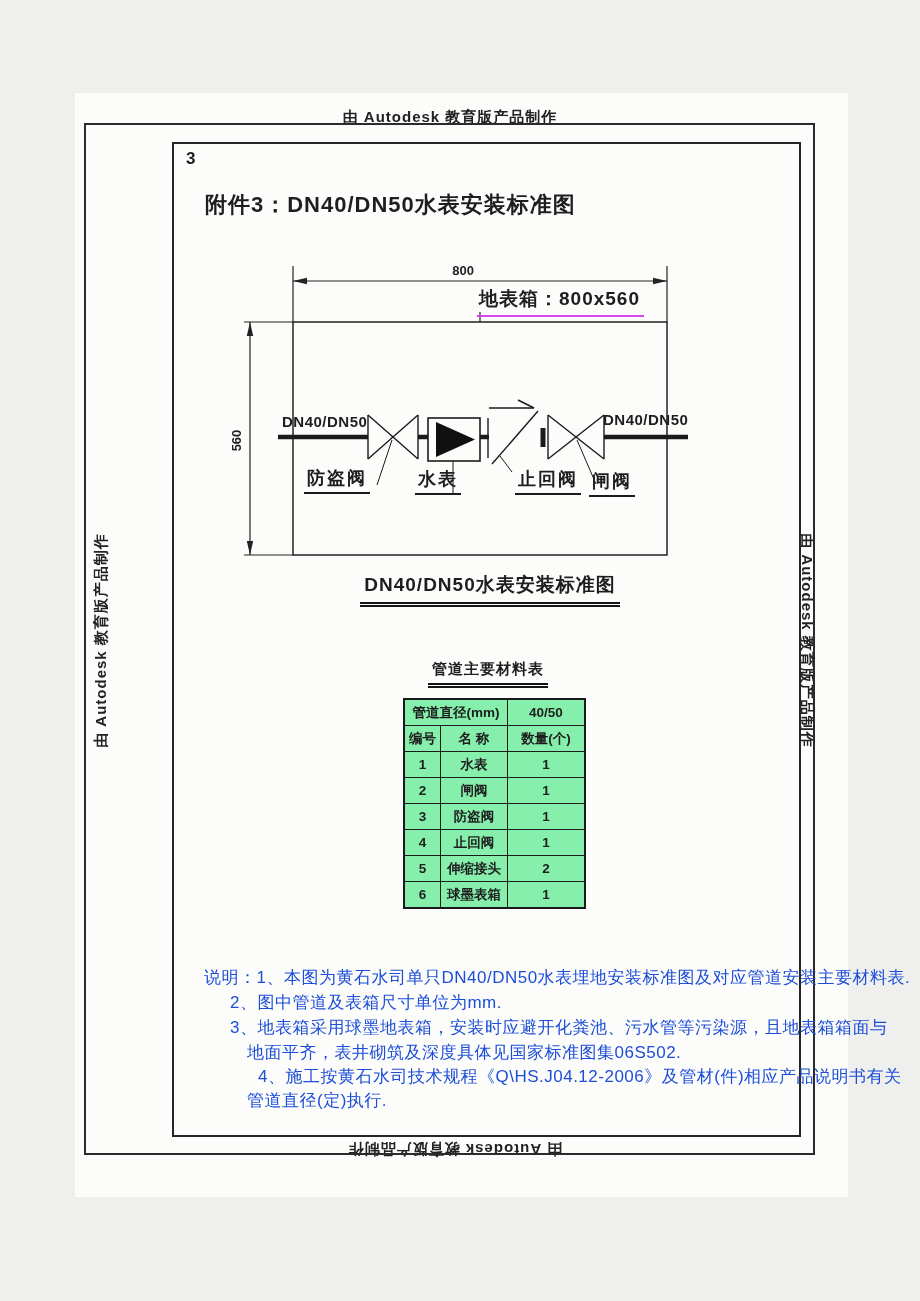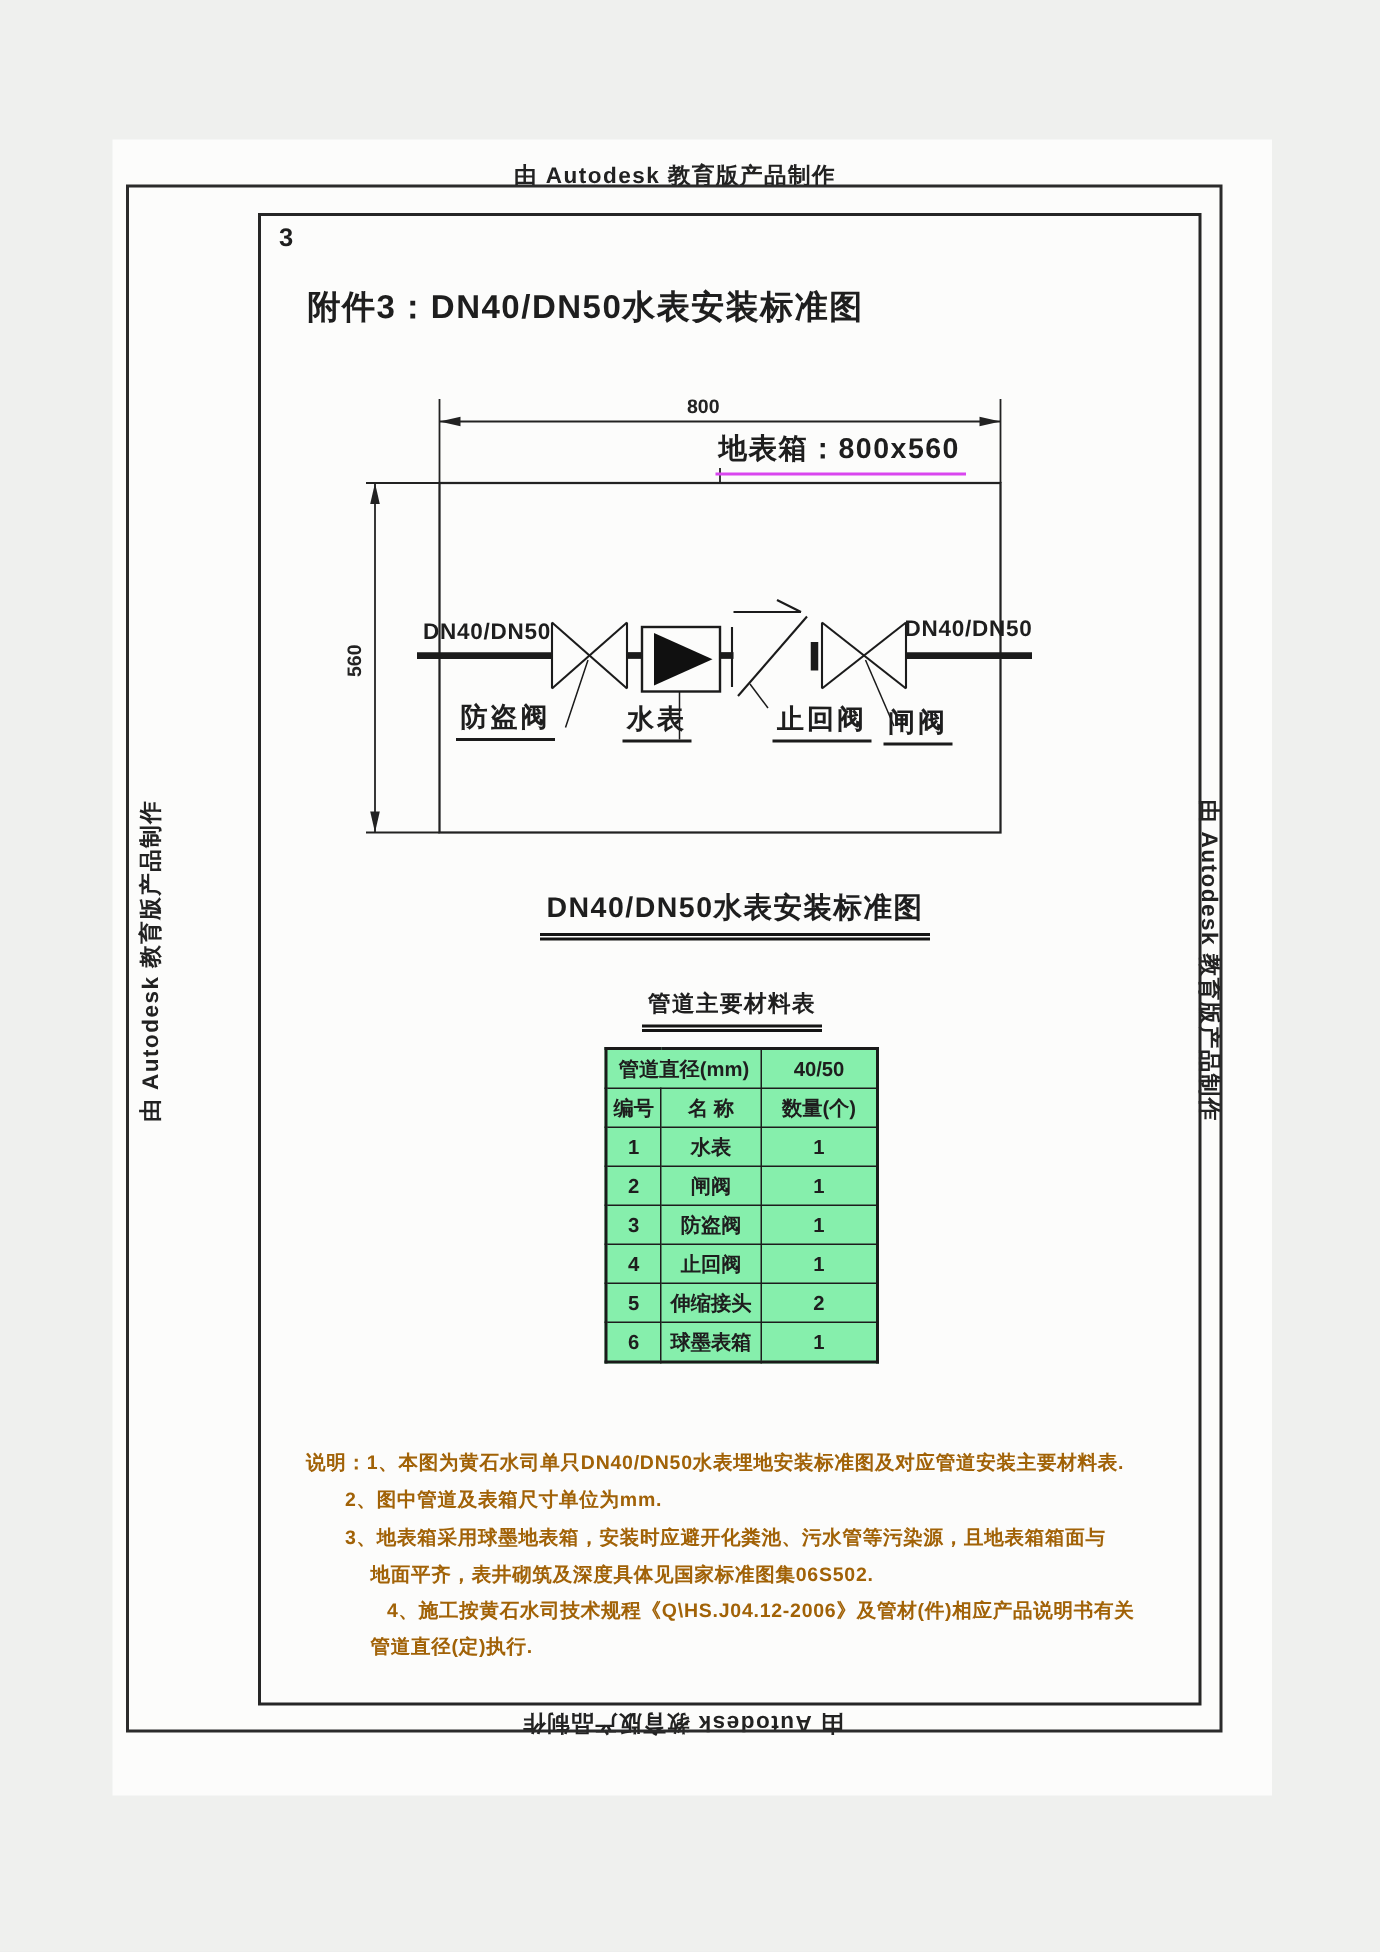--- a/index.html
+++ b/index.html
@@ -19,56 +19,56 @@
   #wm-bottom { left:313px; top:1139px; width:284px; transform:rotate(180deg); }
   #wm-left   { left:-49px; top:631px;  width:300px; transform:rotate(-90deg); }
   #wm-right  { left:656px; top:631px;  width:300px; transform:rotate(90deg); }
 
   #page-number { left:186px; top:149px; font-size:17px; font-weight:bold; }
   #attachment-title { left:205px; top:190px; font-size:22px; font-weight:bold; letter-spacing:1px; }
 
   #diagram-svg { left:225px; top:255px; }
 
   .dimtxt { font-size:13px; font-weight:bold; color:#232323; }
-  #dim-width-label  { left:458px; top:263px; width:44px; text-align:left; }
+  #dim-width-label  { left:430px; top:263px; width:44px; text-align:right; }
   #dim-height-label { left:220px; top:433px; width:32px; text-align:center; transform:rotate(-90deg); }
 
   #box-size-label { left:477px; top:286px; font-size:19px; font-weight:bold; letter-spacing:1px;
                     border-bottom:2px solid #d946ef; padding:0 4px 3px 2px; }
 
   .pipesize { font-size:15px; font-weight:bold; letter-spacing:0.5px; white-space:nowrap; }
   #pipe-size-left  { left:282px; top:413px; }
   #pipe-size-right { left:603px; top:411px; }
 
   .complbl { font-size:18px; font-weight:bold; letter-spacing:2px; border-bottom:2px solid #1b1b1b;
              padding:0 3px 2px 3px; white-space:nowrap; }
   #lbl-anti-theft { left:304px; top:466px; }
   #lbl-meter      { left:415px; top:467px; }
   #lbl-check      { left:515px; top:467px; }
   #lbl-gate       { left:589px; top:469px; }
 
-  #diagram-caption { left:330px; top:592px; width:320px; text-align:center;
+  #diagram-caption { left:330px; top:572px; width:320px; text-align:center;
                      font-size:19px; font-weight:bold; letter-spacing:1px; }
   #diagram-caption .u2, #materials-table-title .u2 {
       display:inline-block; border-bottom:5px double #141414; padding:0 4px 4px 4px; }
 
   #materials-table-title { left:388px; top:660px; width:200px; text-align:center;
                            font-size:15px; font-weight:bold; letter-spacing:1px; }
 
   #materials-table { left:403px; top:698px; border-collapse:collapse; table-layout:fixed;
                      background:#86efac; }
   #materials-table td { border:1.6px solid #1c1c1c; text-align:center; vertical-align:middle;
                         font-size:13.5px; font-weight:bold; height:25px; padding:0 1px;
                         white-space:nowrap; overflow:hidden; }
   #materials-table { border:2.5px solid #1a1a1a; }
   .col-no   { width:33px; }
   .col-name { width:64px; }
   .col-qty  { width:74px; }
 
-  .note { font-size:13px; font-weight:bold; letter-spacing:0.5px; white-space:nowrap; color:#a16207; }
+  .note { font-size:17px; font-weight:normal; letter-spacing:0.5px; white-space:nowrap; color:#1d4ed8; }
   #note-0 { left:204px; top:966px; }
   #note-1 { left:230px; top:991px; }
   #note-2 { left:230px; top:1016px; }
   #note-3 { left:247px; top:1041px; }
   #note-4 { left:230px; top:1065px;margin-left:28px; }
   #note-5 { left:247px; top:1089px; }
 </style>
 </head>
 <body>
 

